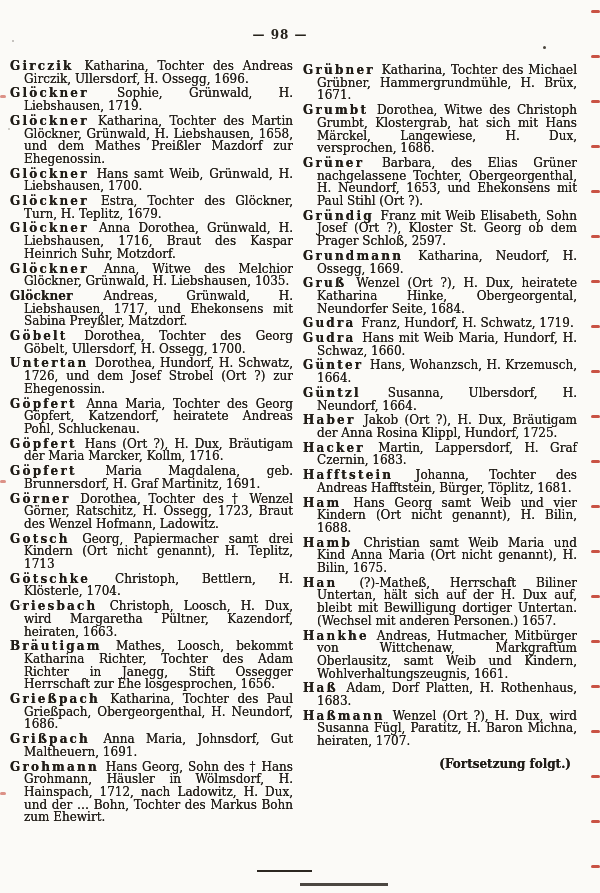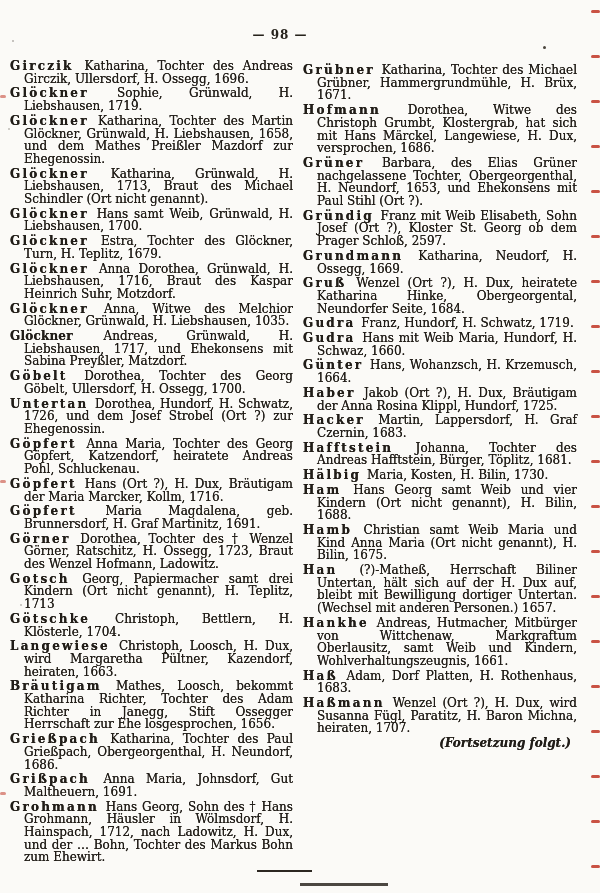--- a/index.html
+++ b/index.html
@@ -42,23 +42,22 @@
   }
   .surname{
     font-weight:700;
     letter-spacing:2.2px;
     margin-right:2px;
   }
   .surname.nospace{letter-spacing:0.2px;}
   .footer-note{
     text-align:right;
     font-weight:700;
-    margin-top:2px;
+    margin-top:10px;
     padding-right:6px;
-    font-style:italic;
   }
   .edge-mark{
     position:absolute;
     width:9px;height:3px;
     border-radius:1.5px;
     opacity:0.88;
   }
   .left-edge-mark{
     position:absolute;
     width:6px;height:3px;
@@ -79,55 +78,54 @@
 <body>
 
 <div class="page">
 
   <div class="page-number">— 98 —</div>
 
   <div class="column left" id="col-left">
       <p class="entry"><span class="surname">Girczik</span><span> Katharina, Tochter des Andreas Girczik, Ullersdorf, H. Ossegg, 1696.</span></p>
       <p class="entry"><span class="surname">Glöckner</span><span> Sophie, Grünwald, H. Liebshausen, 1719.</span></p>
       <p class="entry"><span class="surname">Glöckner</span><span> Katharina, Tochter des Martin Glöckner, Grünwald, H. Liebshausen, 1658, und dem Mathes Preißler Mazdorf zur Ehegenossin.</span></p>
-      <p class="entry"><span class="surname">Glöckner</span><span> Katharina, Grünwald, H. Liebshausen, 1713, Braut des Michael Schindler (Ort nicht genannt).</span></p>
       <p class="entry"><span class="surname">Glöckner</span><span> Hans samt Weib, Grünwald, H. Liebshausen, 1700.</span></p>
       <p class="entry"><span class="surname">Glöckner</span><span> Estra, Tochter des Glöckner, Turn, H. Teplitz, 1679.</span></p>
       <p class="entry"><span class="surname">Glöckner</span><span> Anna Dorothea, Grünwald, H. Liebshausen, 1716, Braut des Kaspar Heinrich Suhr, Motzdorf.</span></p>
       <p class="entry"><span class="surname">Glöckner</span><span> Anna, Witwe des Melchior Glöckner, Grünwald, H. Liebshausen, 1035.</span></p>
       <p class="entry"><span class="surname nospace">Glöckner</span><span> Andreas, Grünwald, H. Liebshausen, 1717, und Ehekonsens mit Sabina Preyßler, Matzdorf.</span></p>
       <p class="entry"><span class="surname">Göbelt</span><span> Dorothea, Tochter des Georg Göbelt, Ullersdorf, H. Ossegg, 1700.</span></p>
       <p class="entry"><span class="surname">Untertan</span><span> Dorothea, Hundorf, H. Schwatz, 1726, und dem Josef Strobel (Ort ?) zur Ehegenossin.</span></p>
       <p class="entry"><span class="surname">Göpfert</span><span> Anna Maria, Tochter des Georg Göpfert, Katzendorf, heiratete Andreas Pohl, Schluckenau.</span></p>
       <p class="entry"><span class="surname">Göpfert</span><span> Hans (Ort ?), H. Dux, Bräutigam der Maria Marcker, Kollm, 1716.</span></p>
       <p class="entry"><span class="surname">Göpfert</span><span> Maria Magdalena, geb. Brunnersdorf, H. Graf Martinitz, 1691.</span></p>
       <p class="entry"><span class="surname">Görner</span><span> Dorothea, Tochter des † Wenzel Görner, Ratschitz, H. Ossegg, 1723, Braut des Wenzel Hofmann, Ladowitz.</span></p>
       <p class="entry"><span class="surname">Gotsch</span><span> Georg, Papiermacher samt drei Kindern (Ort nicht genannt), H. Teplitz, 1713</span></p>
       <p class="entry"><span class="surname">Götschke</span><span> Christoph, Bettlern, H. Klösterle, 1704.</span></p>
-      <p class="entry"><span class="surname">Langewiese</span><span> Christoph, Loosch, H. Dux, wird Margaretha Pültner, Kazendorf, heiraten, 1663.</span></p>
+      <p class="entry"><span class="surname">Griesbach</span><span> Christoph, Loosch, H. Dux, wird Margaretha Pültner, Kazendorf, heiraten, 1663.</span></p>
       <p class="entry"><span class="surname">Bräutigam</span><span> Mathes, Loosch, bekommt Katharina Richter, Tochter des Adam Richter in Janegg, Stift Ossegger Herrschaft zur Ehe losgesprochen, 1656.</span></p>
       <p class="entry"><span class="surname">Grießpach</span><span> Katharina, Tochter des Paul Grießpach, Obergeorgenthal, H. Neundorf, 1686.</span></p>
       <p class="entry"><span class="surname">Grißpach</span><span> Anna Maria, Johnsdorf, Gut Maltheuern, 1691.</span></p>
       <p class="entry"><span class="surname">Grohmann</span><span> Hans Georg, Sohn des † Hans Grohmann, Häusler in Wölmsdorf, H. Hainspach, 1712, nach Ladowitz, H. Dux, und der … Bohn, Tochter des Markus Bohn zum Ehewirt.</span></p>
     </div>
 
   <div class="column right" id="col-right">
       <p class="entry"><span class="surname">Grübner</span><span> Katharina, Tochter des Michael Grübner, Hammergrundmühle, H. Brüx, 1671.</span></p>
-      <p class="entry"><span class="surname">Hofmann</span><span> Dorothea, Witwe des Christoph Grumbt, Klostergrab, hat sich mit Hans Märckel, Langewiese, H. Dux, versprochen, 1686.</span></p>
+      <p class="entry"><span class="surname">Grumbt</span><span> Dorothea, Witwe des Christoph Grumbt, Klostergrab, hat sich mit Hans Märckel, Langewiese, H. Dux, versprochen, 1686.</span></p>
       <p class="entry"><span class="surname">Grüner</span><span> Barbara, des Elias Grüner nachgelassene Tochter, Obergeorgenthal, H. Neundorf, 1653, und Ehekonsens mit Paul Stihl (Ort ?).</span></p>
       <p class="entry"><span class="surname">Gründig</span><span> Franz mit Weib Elisabeth, Sohn Josef (Ort ?), Kloster St. Georg ob dem Prager Schloß, 2597.</span></p>
       <p class="entry"><span class="surname">Grundmann</span><span> Katharina, Neudorf, H. Ossegg, 1669.</span></p>
       <p class="entry"><span class="surname">Gruß</span><span> Wenzel (Ort ?), H. Dux, heiratete Katharina Hinke, Obergeorgental, Neundorfer Seite, 1684.</span></p>
       <p class="entry"><span class="surname">Gudra</span><span> Franz, Hundorf, H. Schwatz, 1719.</span></p>
       <p class="entry"><span class="surname">Gudra</span><span> Hans mit Weib Maria, Hundorf, H. Schwaz, 1660.</span></p>
       <p class="entry"><span class="surname">Günter</span><span> Hans, Wohanzsch, H. Krzemusch, 1664.</span></p>
+      <p class="entry"><span class="surname">Güntzl</span><span> Susanna, Ulbersdorf, H. Neundorf, 1664.</span></p>
       <p class="entry"><span class="surname">Haber</span><span> Jakob (Ort ?), H. Dux, Bräutigam der Anna Rosina Klippl, Hundorf, 1725.</span></p>
       <p class="entry"><span class="surname">Hacker</span><span> Martin, Lappersdorf, H. Graf Czernin, 1683.</span></p>
       <p class="entry"><span class="surname">Hafftstein</span><span> Johanna, Tochter des Andreas Hafftstein, Bürger, Töplitz, 1681.</span></p>
-      <p class="entry"><span class="surname">Hälbig</span><span> Maria, Kosten, H. Bilin, 1730.</span></p>
       <p class="entry"><span class="surname">Ham</span><span> Hans Georg samt Weib und vier Kindern (Ort nicht genannt), H. Bilin, 1688.</span></p>
       <p class="entry"><span class="surname">Hamb</span><span> Christian samt Weib Maria und Kind Anna Maria (Ort nicht genannt), H. Bilin, 1675.</span></p>
       <p class="entry"><span class="surname">Han</span><span> (?)-Matheß, Herrschaft Biliner Untertan, hält sich auf der H. Dux auf, bleibt mit Bewilligung dortiger Untertan. (Wechsel mit anderen Personen.) 1657.</span></p>
       <p class="entry"><span class="surname">Hankhe</span><span> Andreas, Hutmacher, Mitbürger von Wittchenaw, Markgraftum Oberlausitz, samt Weib und Kindern, Wohlverhaltungszeugnis, 1661.</span></p>
       <p class="entry"><span class="surname">Haß</span><span> Adam, Dorf Platten, H. Rothenhaus, 1683.</span></p>
       <p class="entry"><span class="surname">Haßmann</span><span> Wenzel (Ort ?), H. Dux, wird Susanna Fügl, Paratitz, H. Baron Michna, heiraten, 1707.</span></p>
       <p class="footer-note">(Fortsetzung folgt.)</p>
     </div>
 
   <div class="rule" style="left:257px;top:870px;width:55px;height:2px;"></div>

